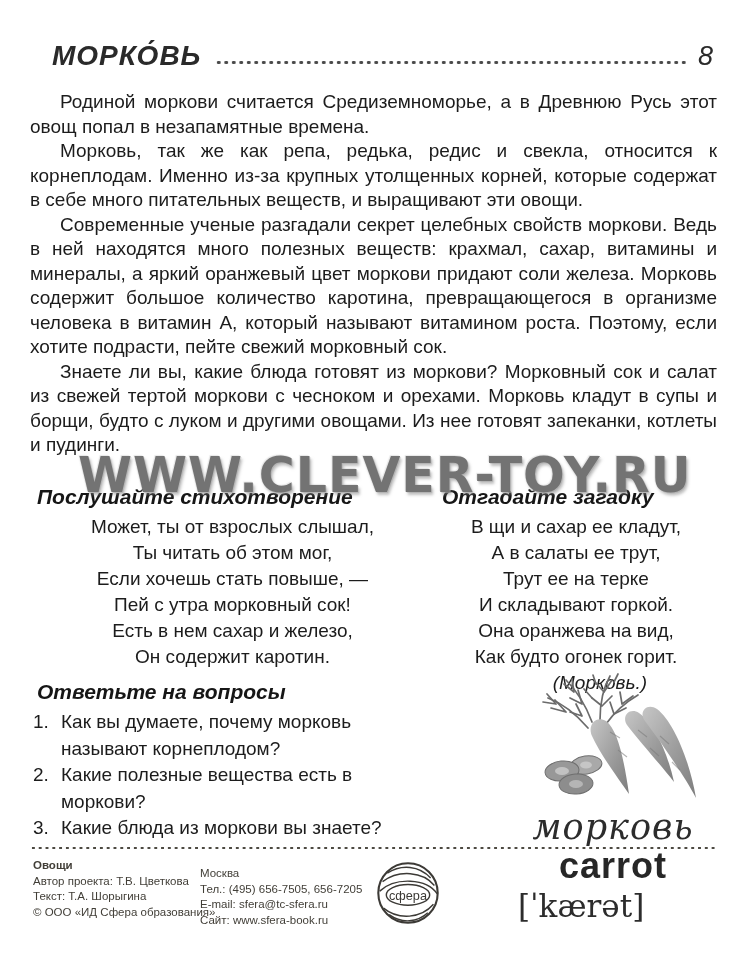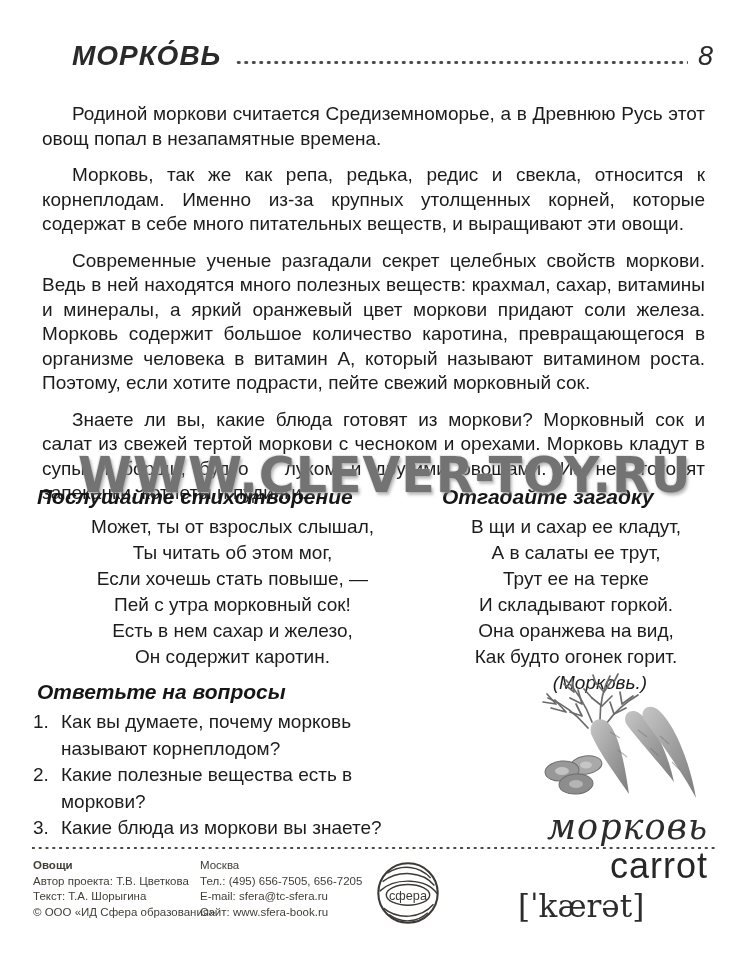--- a/index.html
+++ b/index.html
@@ -2,39 +2,39 @@
 <html lang="ru"><head>
 <meta charset="utf-8">
 <style>
   html,body{margin:0;padding:0;background:#fff;}
   .page{
     position:relative;width:747px;height:960px;background:#ffffff;
     font-family:"Liberation Sans",sans-serif;color:#1c1c1c;overflow:hidden;
   }
   
   .header{
-    position:absolute;top:40px;left:72px;right:34px;
+    position:absolute;top:40px;left:52px;right:34px;
     display:flex;align-items:flex-end;
   }
   .page-title{
     font-size:28px;font-weight:bold;font-style:italic;color:#2a2a2a;
     letter-spacing:1px;white-space:nowrap;
   }
   .leader-dots{
     flex:1;height:5px;margin:0 10px 7px 14px;
     background-image:radial-gradient(circle,#4a4a4a 1.6px,transparent 2px);
     background-size:7.5px 5px;background-repeat:repeat-x;background-position:0 50%;
   }
   .page-number{font-size:27px;font-style:italic;color:#2a2a2a;margin-bottom:0px;}
   
   .article{
     position:absolute;top:90px;left:30px;width:687px;
     font-size:19px;line-height:24.5px;text-align:justify;
   }
-  .article p{margin:12px;text-indent:30px;}
+  .article p{margin:0;text-indent:30px;}
   
   .watermark{
     position:absolute;top:447px;left:78px;width:650px;z-index:3;
     font-family:"DejaVu Sans",sans-serif;font-weight:bold;font-size:49px;
     letter-spacing:1px;color:#737373;white-space:nowrap;
     text-shadow:2px 3px 3px rgba(130,130,130,.50),
                 -1px -1px 1px rgba(190,190,190,.35),
                  1px 1px 0 rgba(205,205,205,.55);
     pointer-events:none;user-select:none;
   }
@@ -55,41 +55,41 @@
   }
   
   .questions{margin-top:9px;}
   .q-item{position:relative;padding-left:31px;font-size:19px;line-height:26.5px;}
   .q-num{position:absolute;left:3px;top:0;}
   
   .vocab-block{position:absolute;top:670px;left:518px;width:200px;z-index:2;}
   .carrot-figure{display:block;margin:0 0 0 8px;}
   .vocab-ru{
     font-family:"DejaVu Serif",serif;font-style:italic;font-size:35px;
-    text-align:right;padding-right:10px;line-height:38px;color:#2c2c2c;
+    text-align:center;padding-right:10px;line-height:38px;color:#2c2c2c;
     letter-spacing:1px;
   }
   .vocab-en{
-    font-size:36px;font-weight:normal;text-align:right;padding-right:10px;
+    font-size:36px;font-weight:bold;text-align:center;padding-right:10px;
     line-height:40px;color:#272727;letter-spacing:1px;
   }
   .vocab-tr{
     font-family:"DejaVu Serif",serif;font-size:31px;text-align:left;
     padding-right:10px;line-height:40px;color:#2c2c2c;
   }
   
   .footer{position:absolute;top:846px;left:30px;width:687px;font-size:11.5px;color:#413e37;text-decoration:underline;}
   .footer-rule{
     height:4px;margin-bottom:8px;
     background-image:radial-gradient(circle,#4d4a42 1.2px,transparent 1.5px);
     background-size:6.8px 4px;background-repeat:repeat-x;background-position:0 50%;
   }
   .footer-cols{position:relative;}
   .f-col1{position:absolute;left:3px;top:0;line-height:15.5px;}
-  .f-col2{position:absolute;left:170px;top:0;line-height:15.5px;}
+  .f-col2{position:absolute;left:170px;top:8px;line-height:15.5px;}
   .f-bold{font-weight:bold;}
   .publisher-logo{position:absolute;left:345px;top:2px;}
 </style>
 </head>
 <body>
 
 <div class="page">
 
   <div class="header">
     <span class="page-title">МОРКО́ВЬ</span>

